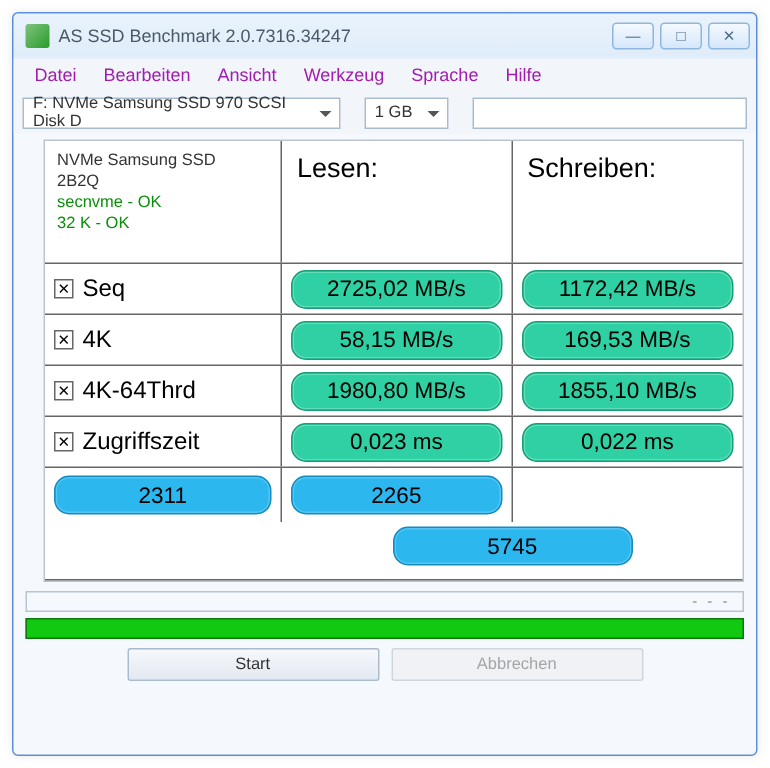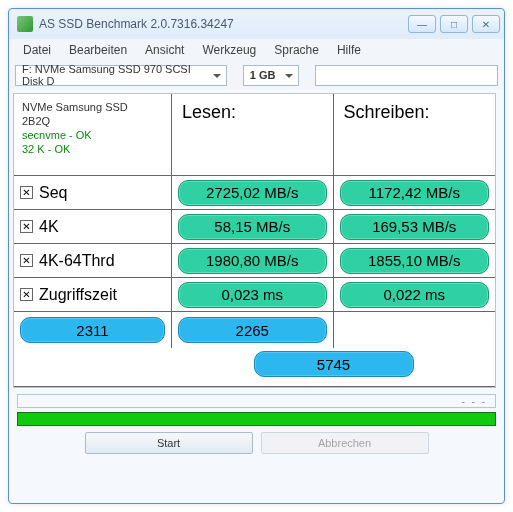--- a/index.html
+++ b/index.html
@@ -39,21 +39,21 @@
     width: 28px; height: 18px;
     border: 1px solid #8fb6df;
     border-radius: 3px;
     background: linear-gradient(#f4f9ff,#d6e7fa);
     display:flex; align-items:center; justify-content:center;
     font-size: 10px; color:#4a6b8a;
   }
   .menubar {
     height: 22px; padding: 0 6px;
     display:flex; align-items:center; gap:2px;
-    font-size: 12px; color:#404040;
+    font-size: 12px; color:#a21caf;
     background: #f2f6fb;
   }
   .menuitem { padding: 2px 8px; border-radius:2px; }
   .toolbar {
     height: 28px; padding: 2px 6px;
     display:flex; align-items:center; gap:16px;
     background:#f2f6fb;
   }
   .select {
     height: 21px;
@@ -63,27 +63,27 @@
     padding: 0 18px 0 6px;
     position:relative;
     font-size:11px;
     color:#333;
   }
   .select::after{
     content:""; position:absolute; right:5px; top:8px;
     border:4px solid transparent; border-top-color:#555;
   }
   .drive-select { width: 248px; }
-  .size-select  { width: 62px; font-weight: bold; }
+  .size-select  { width: 62px; }
   .texti {
     height:21px; flex:1;
     border:1px solid #a9bcce; background:#fff;
   }
   .panel {
-    margin: 4px 8px 0 4px;
+    margin: 4px 8px 0 20px;
     border: 1px solid #b9c4cf;
     background: #fff;
   }
   .hdr {
     display:grid;
     grid-template-columns: 158px 1fr 1fr;
     height: 82px;
     border-bottom: 1px solid #666;
   }
   .info {

